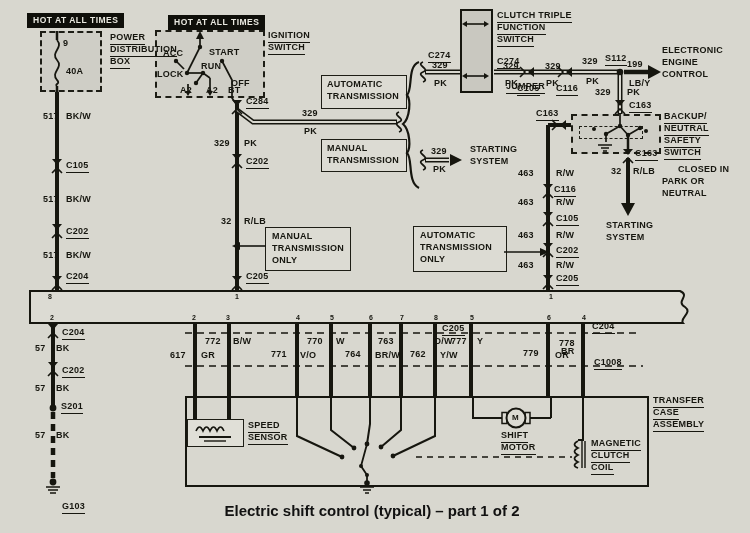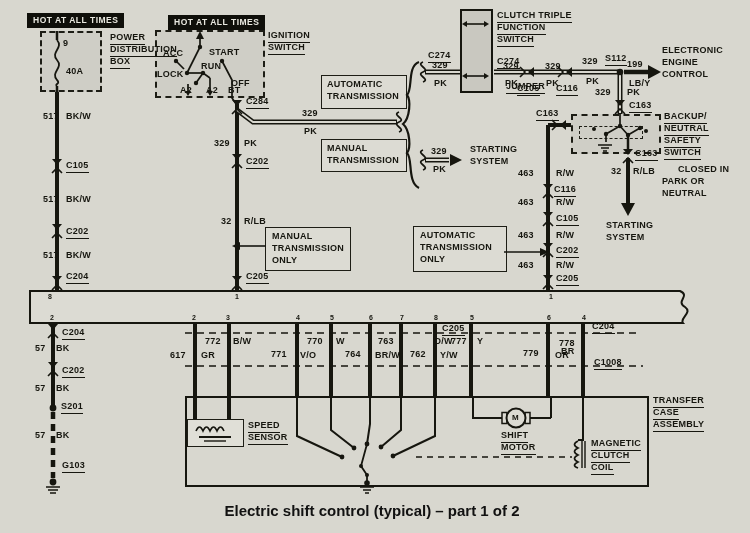--- a/index.html
+++ b/index.html
@@ -367,21 +367,21 @@
       <span class="lbl" style="left: 559px; top: 339px;">778</span>
       <span class="lbl" style="left: 561px; top: 347px; text-align: right;">BR</span>
       <span class="lbl" style="left: 35px; top: 344px;">57</span>
       <span class="lbl" style="left: 56px; top: 344px;">BK</span>
       <span class="lbl u" style="left: 62px; top: 366px;">C202</span>
       <span class="lbl" style="left: 35px; top: 384px;">57</span>
       <span class="lbl" style="left: 56px; top: 384px;">BK</span>
       <span class="lbl u" style="left: 61px; top: 402px;">S201</span>
       <span class="lbl" style="left: 35px; top: 431px;">57</span>
       <span class="lbl" style="left: 56px; top: 431px;">BK</span>
-      <span class="lbl u" style="left: 62px; top: 461px; text-align: center;">G103</span>
+      <span class="lbl u" style="left: 62px; top: 502px; text-align: center;">G103</span>
       <span class="lbl u" style="left: 248px; top: 421px;">SPEED</span>
       <span class="lbl u" style="left: 248px; top: 433px;">SENSOR</span>
       <span class="lbl" style="left: 512px; top: 414px; font-size: 8px;">M</span>
       <span class="lbl u" style="left: 501px; top: 431px;">SHIFT</span>
       <span class="lbl u" style="left: 501px; top: 443px;">MOTOR</span>
       <span class="lbl u" style="left: 591px; top: 439px;">MAGNETIC</span>
       <span class="lbl u" style="left: 591px; top: 451px;">CLUTCH</span>
       <span class="lbl u" style="left: 591px; top: 463px;">COIL</span>
       <span class="lbl u" style="left: 653px; top: 396px;">TRANSFER</span>
       <span class="lbl u" style="left: 653px; top: 408px;">CASE</span>

